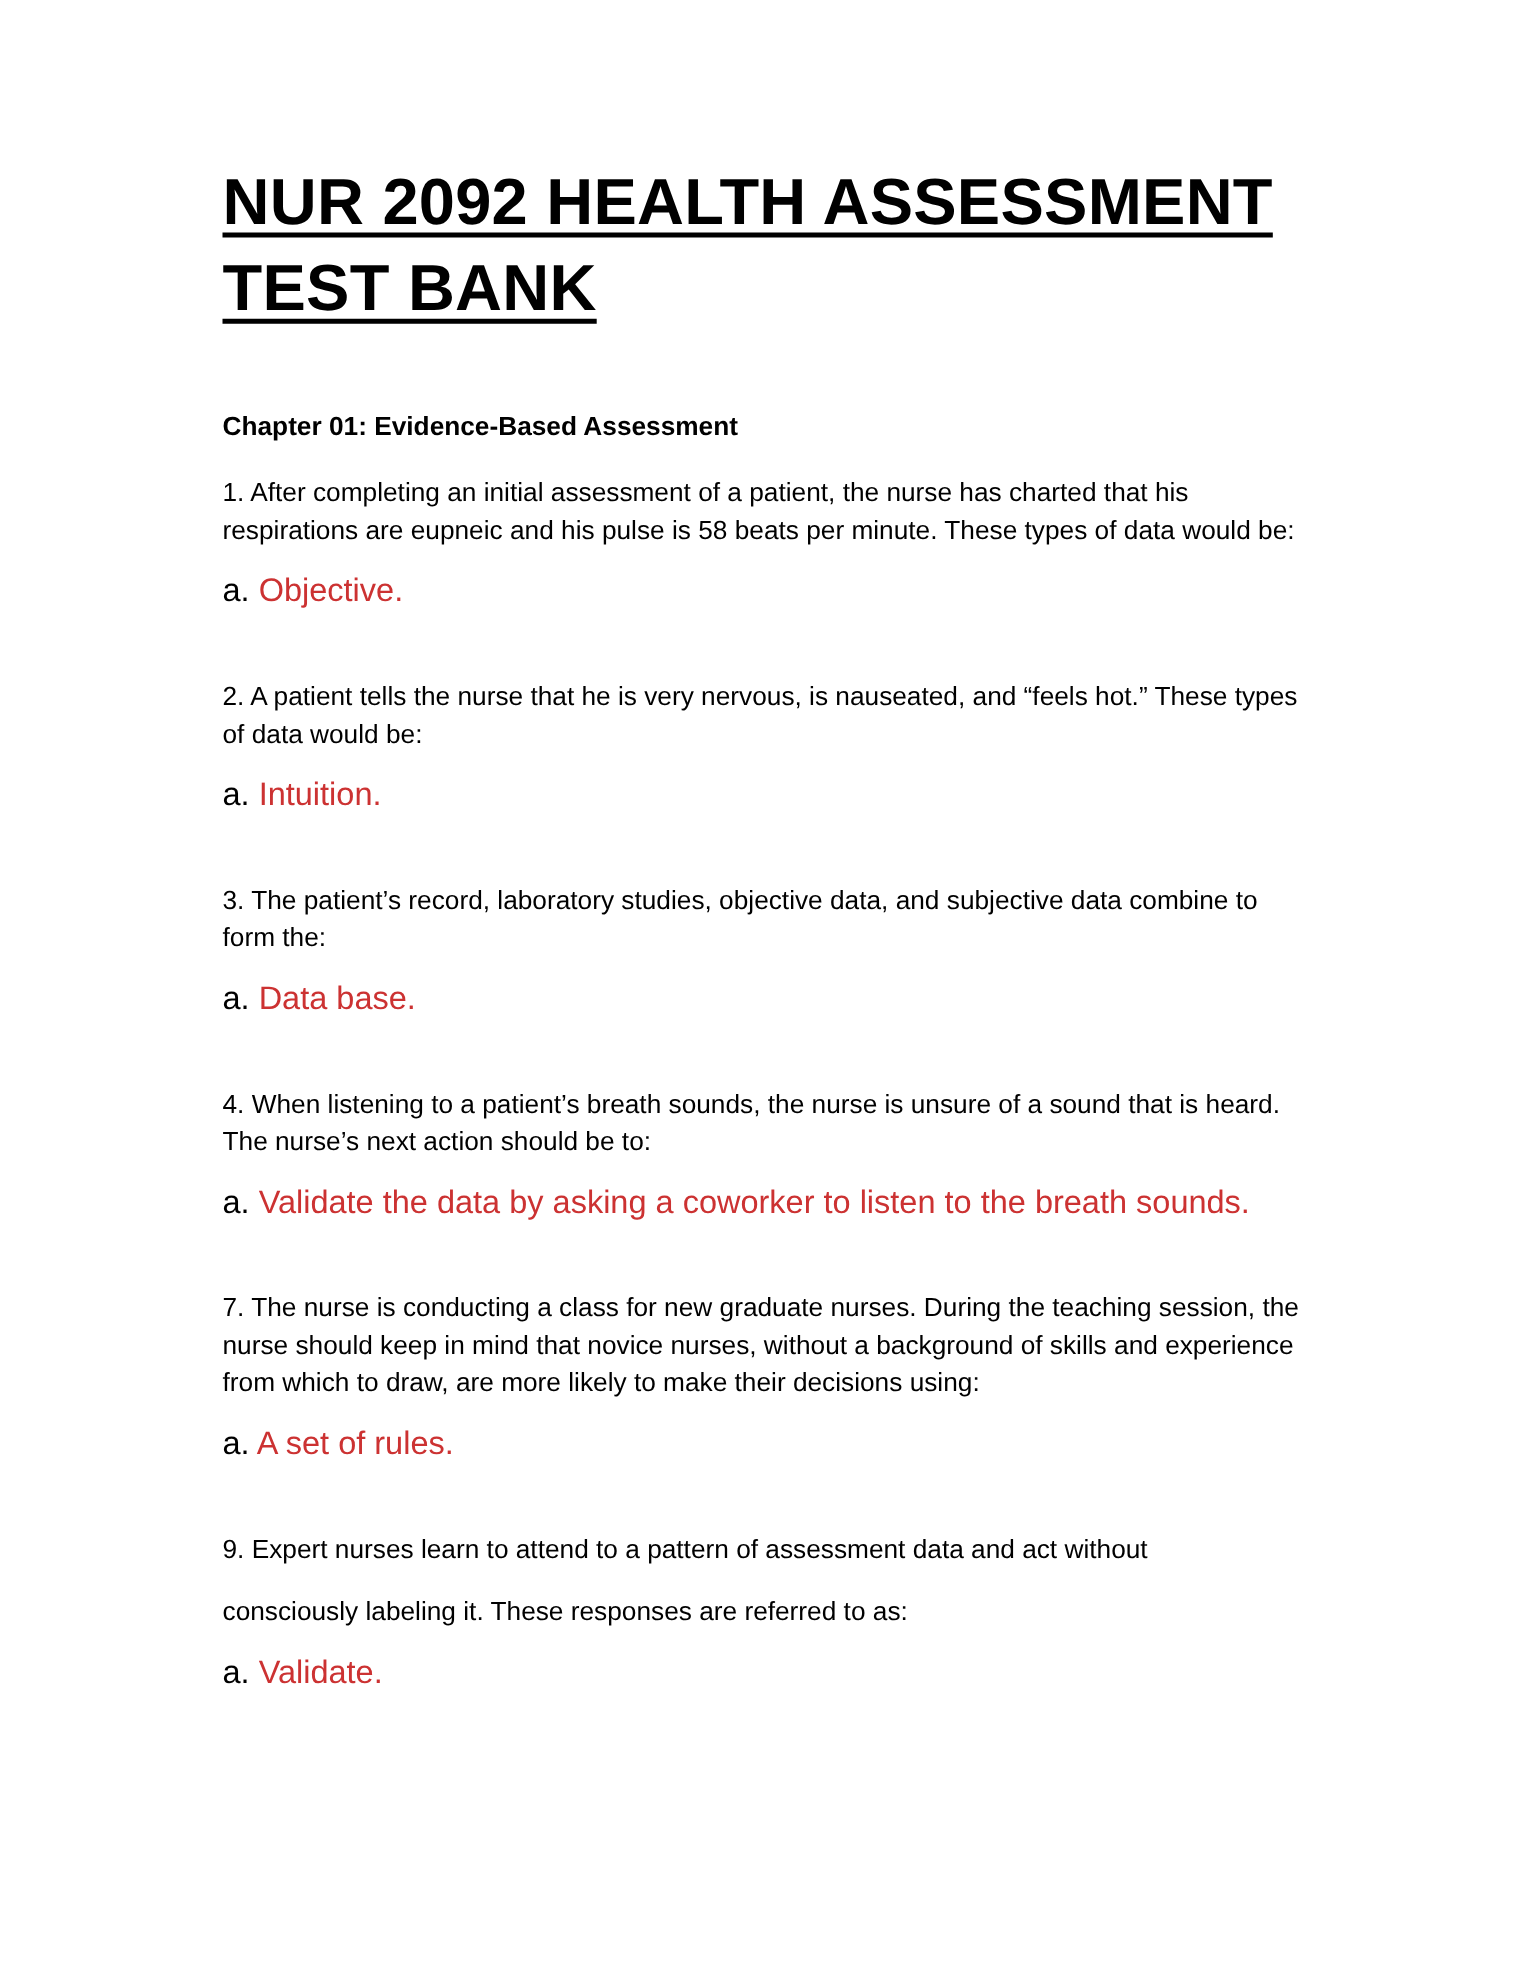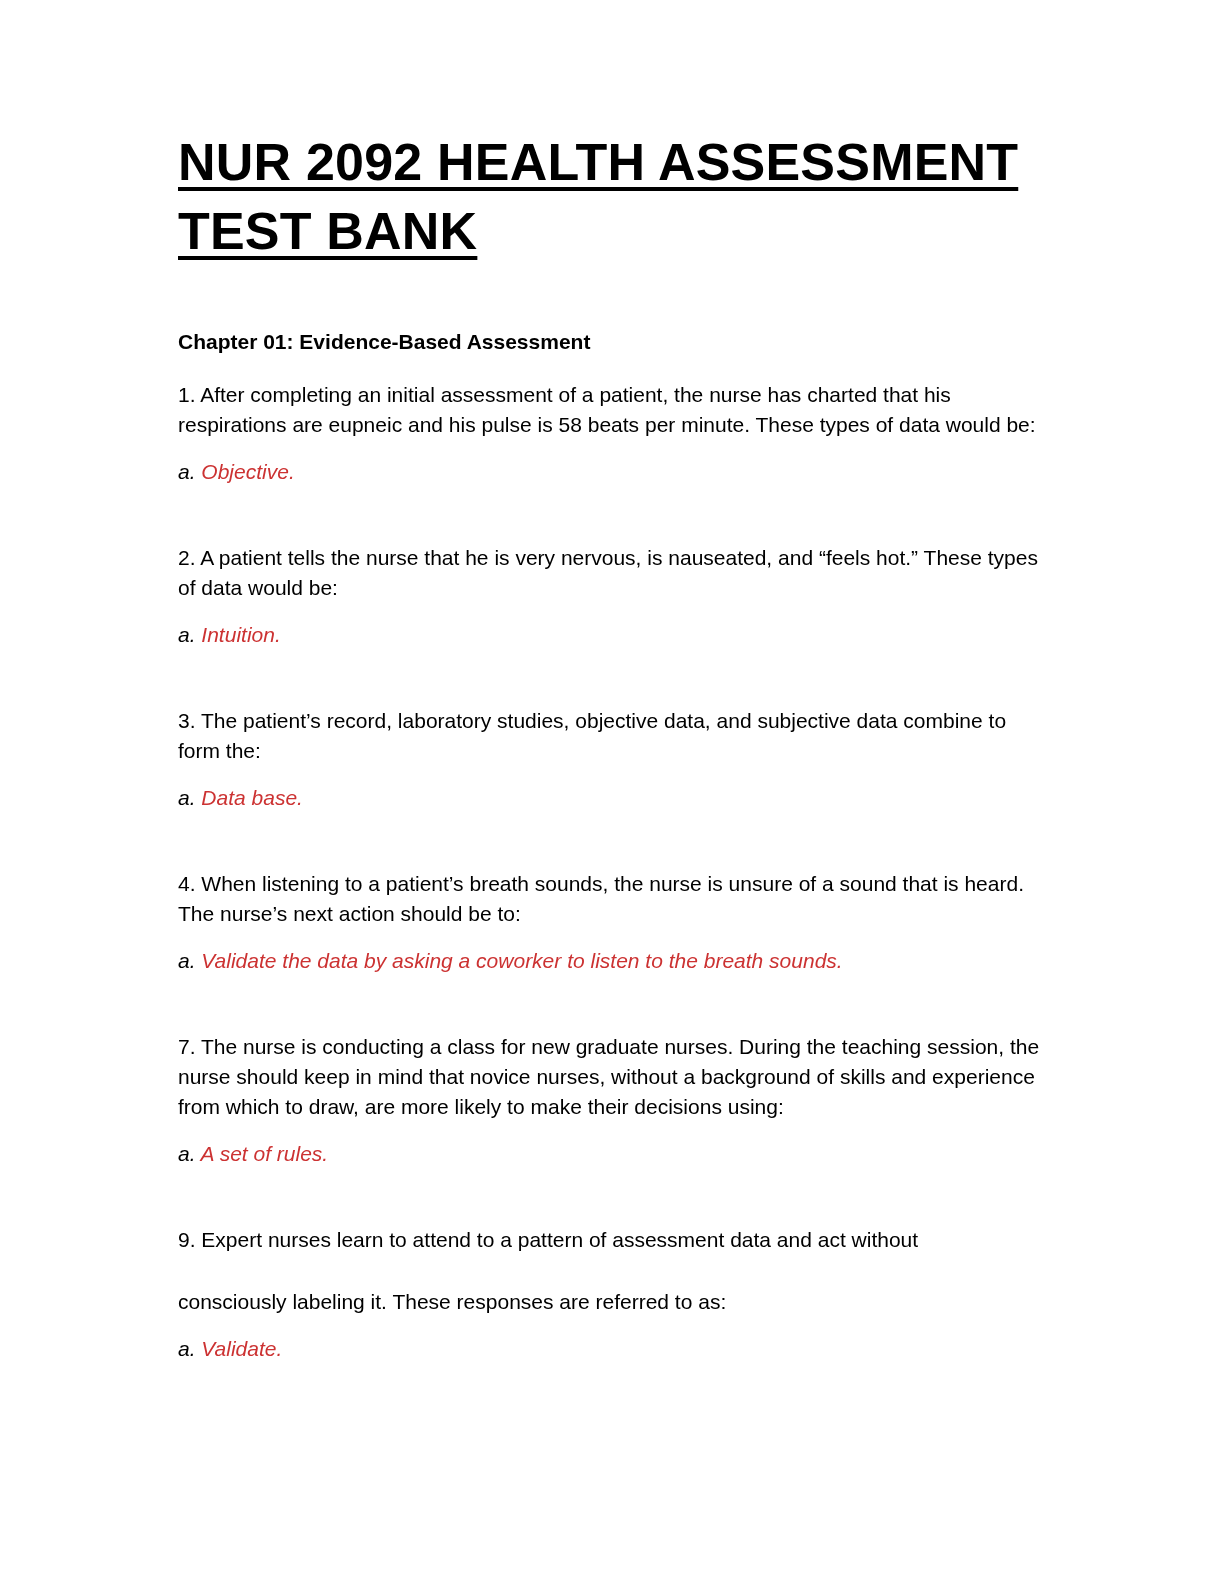--- a/index.html
+++ b/index.html
@@ -38,27 +38,26 @@
     font-weight: bold;
     margin: 0 0 24px 0;
   }
   .question-block { margin: 0; }
   .question-text {
     font-size: 21px;
     line-height: 30px;
     margin: 0 0 17px 0;
   }
   .question-text.cont {
-    margin-top: 32px;
+    margin-top: 20px;
   }
   .answer-line {
-    font-size: 21px;
+    font-size: 26px;
     line-height: 30px;
     margin: 0 0 56px 0;
-    font-style: italic;
   }
   .answer-text {
     color: var(--answer-red, #cc3232);
   }
 </style>
 </head>
 <body>
 
 <div class="page">
 

